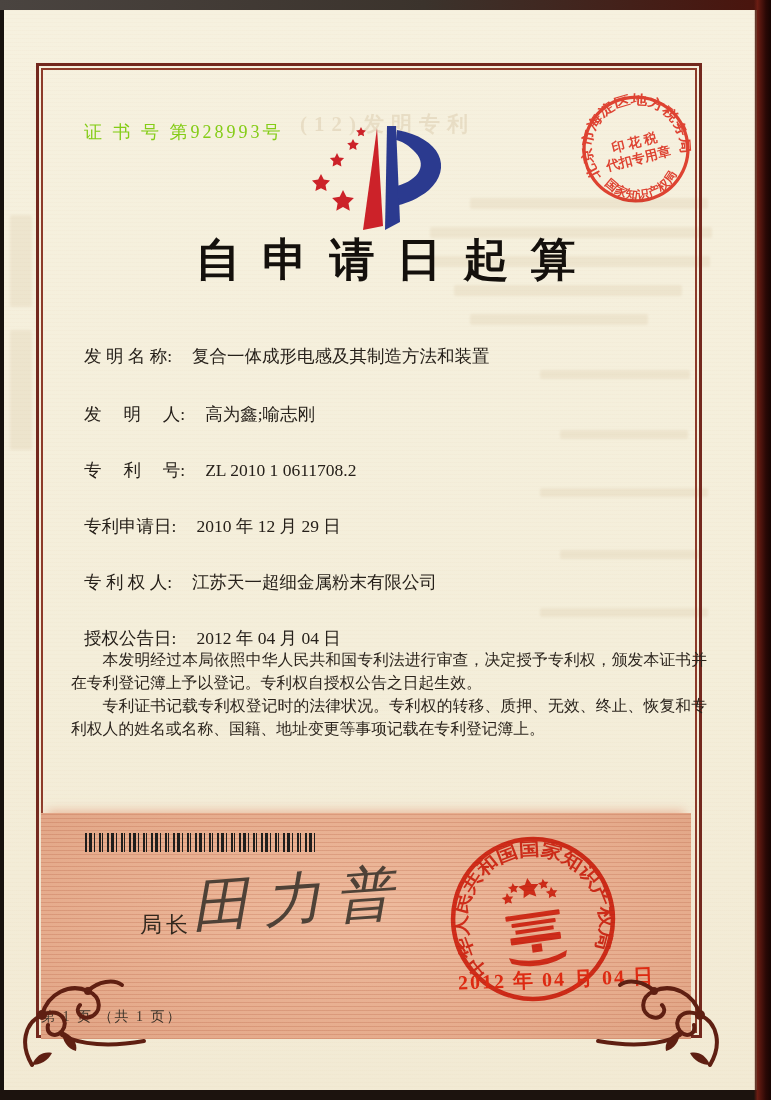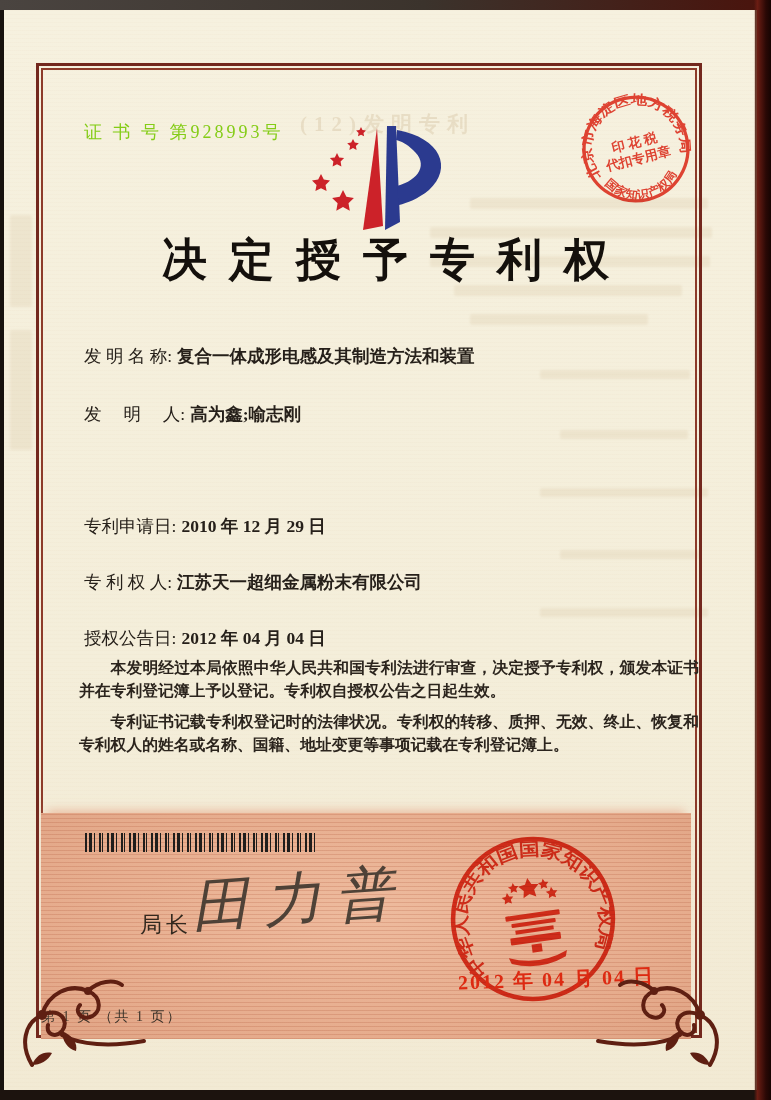--- a/index.html
+++ b/index.html
@@ -27,25 +27,25 @@
   .ghost-bar{position:absolute;background:#c2a47a;opacity:.14;filter:blur(1px);border-radius:2px;}
   
   .cert-no{position:absolute;left:84px;top:120px;font-size:18px;letter-spacing:3px;color:#84cc16;}
   .logo{position:absolute;left:301px;top:122px;}
   .title{position:absolute;left:0;top:230px;width:771px;text-align:center;
          font-size:45px;font-weight:bold;color:#14100c;letter-spacing:22px;text-indent:22px;
          font-family:"Liberation Serif","DejaVu Serif",serif;}
   
   .field{position:absolute;left:84px;font-size:17.5px;color:#26201a;white-space:nowrap;}
   .field .lab{display:inline-block;}
-  .field .val{margin-left:5px;font-weight:bold;}
+  .field .val{margin-left:20px;}
   
   .body-text{position:absolute;left:71px;top:648px;width:636px;font-size:15.8px;
              line-height:23px;color:#2b241d;text-align:justify;}
-  .body-text p{margin:8px;text-indent:2em;font-weight:bold;}
+  .body-text p{margin:0;text-indent:2em;}
   
   .panel{position:absolute;left:41px;top:813px;width:650px;height:226px;
          background:
            repeating-linear-gradient(0deg,rgba(166,70,40,.20) 0 1px,rgba(0,0,0,0) 1px 4px),
            radial-gradient(ellipse at 50% 45%,#eebb9e 0%,#e6ac8d 70%,#e0a485 100%);
          box-shadow:0 -8px 10px -6px rgba(230,170,140,.8);}
   .barcode{position:absolute;left:44px;top:20px;width:232px;height:19px;
          background:repeating-linear-gradient(90deg,
             #201e1c 0 2px,transparent 2px 4px,#201e1c 4px 7px,transparent 7px 9px,
             #201e1c 9px 10px,transparent 10px 14px,#201e1c 14px 16px,transparent 16px 17px,
@@ -110,27 +110,30 @@
       <path d="M60 5l1.5 3 3.4.5-2.4 2.4.6 3.4-3.1-1.6-3 1.6.6-3.4-2.5-2.4 3.4-.5z"></path>
       <path d="M42 68l3.4 6.8 7.5 1.1-5.4 5.3 1.3 7.5-6.8-3.6-6.7 3.6 1.3-7.5-5.5-5.3 7.6-1.1z"></path>
       <path d="M76 6 L62 108 L82 104 Z"></path>
     </g>
     <g fill="#2b3a8f">
       <path d="M86 4 L84 108 L99 100 L95 4 Z"></path>
       <path d="M96 8 C 140 16 152 46 128 68 C 117 77 106 81 98 83 L 96 64 C 118 58 128 42 112 28 C 106 22 100 19 95 18 Z"></path>
     </g>
   </svg>
 
-  <div class="title">决定授予专利权</div>
+  <div class="title">自申请日起算</div>
 
   <div class="field" style="top:344px;">
     <span class="lab">发 明 名 称:</span><span class="val">复合一体成形电感及其制造方法和装置</span>
   </div>
   <div class="field" style="top:402px;">
     <span class="lab">发　 明　 人:</span><span class="val">高为鑫;喻志刚</span>
+  </div>
+  <div class="field" style="top:458px;">
+    <span class="lab">专　 利　 号:</span><span class="val">ZL 2010 1 0611708.2</span>
   </div>
   <div class="field" style="top:514px;">
     <span class="lab">专利申请日:</span><span class="val">2010 年 12 月 29 日</span>
   </div>
   <div class="field" style="top:570px;">
     <span class="lab">专 利 权 人:</span><span class="val">江苏天一超细金属粉末有限公司</span>
   </div>
   <div class="field" style="top:626px;">
     <span class="lab">授权公告日:</span><span class="val">2012 年 04 月 04 日</span>
   </div>

